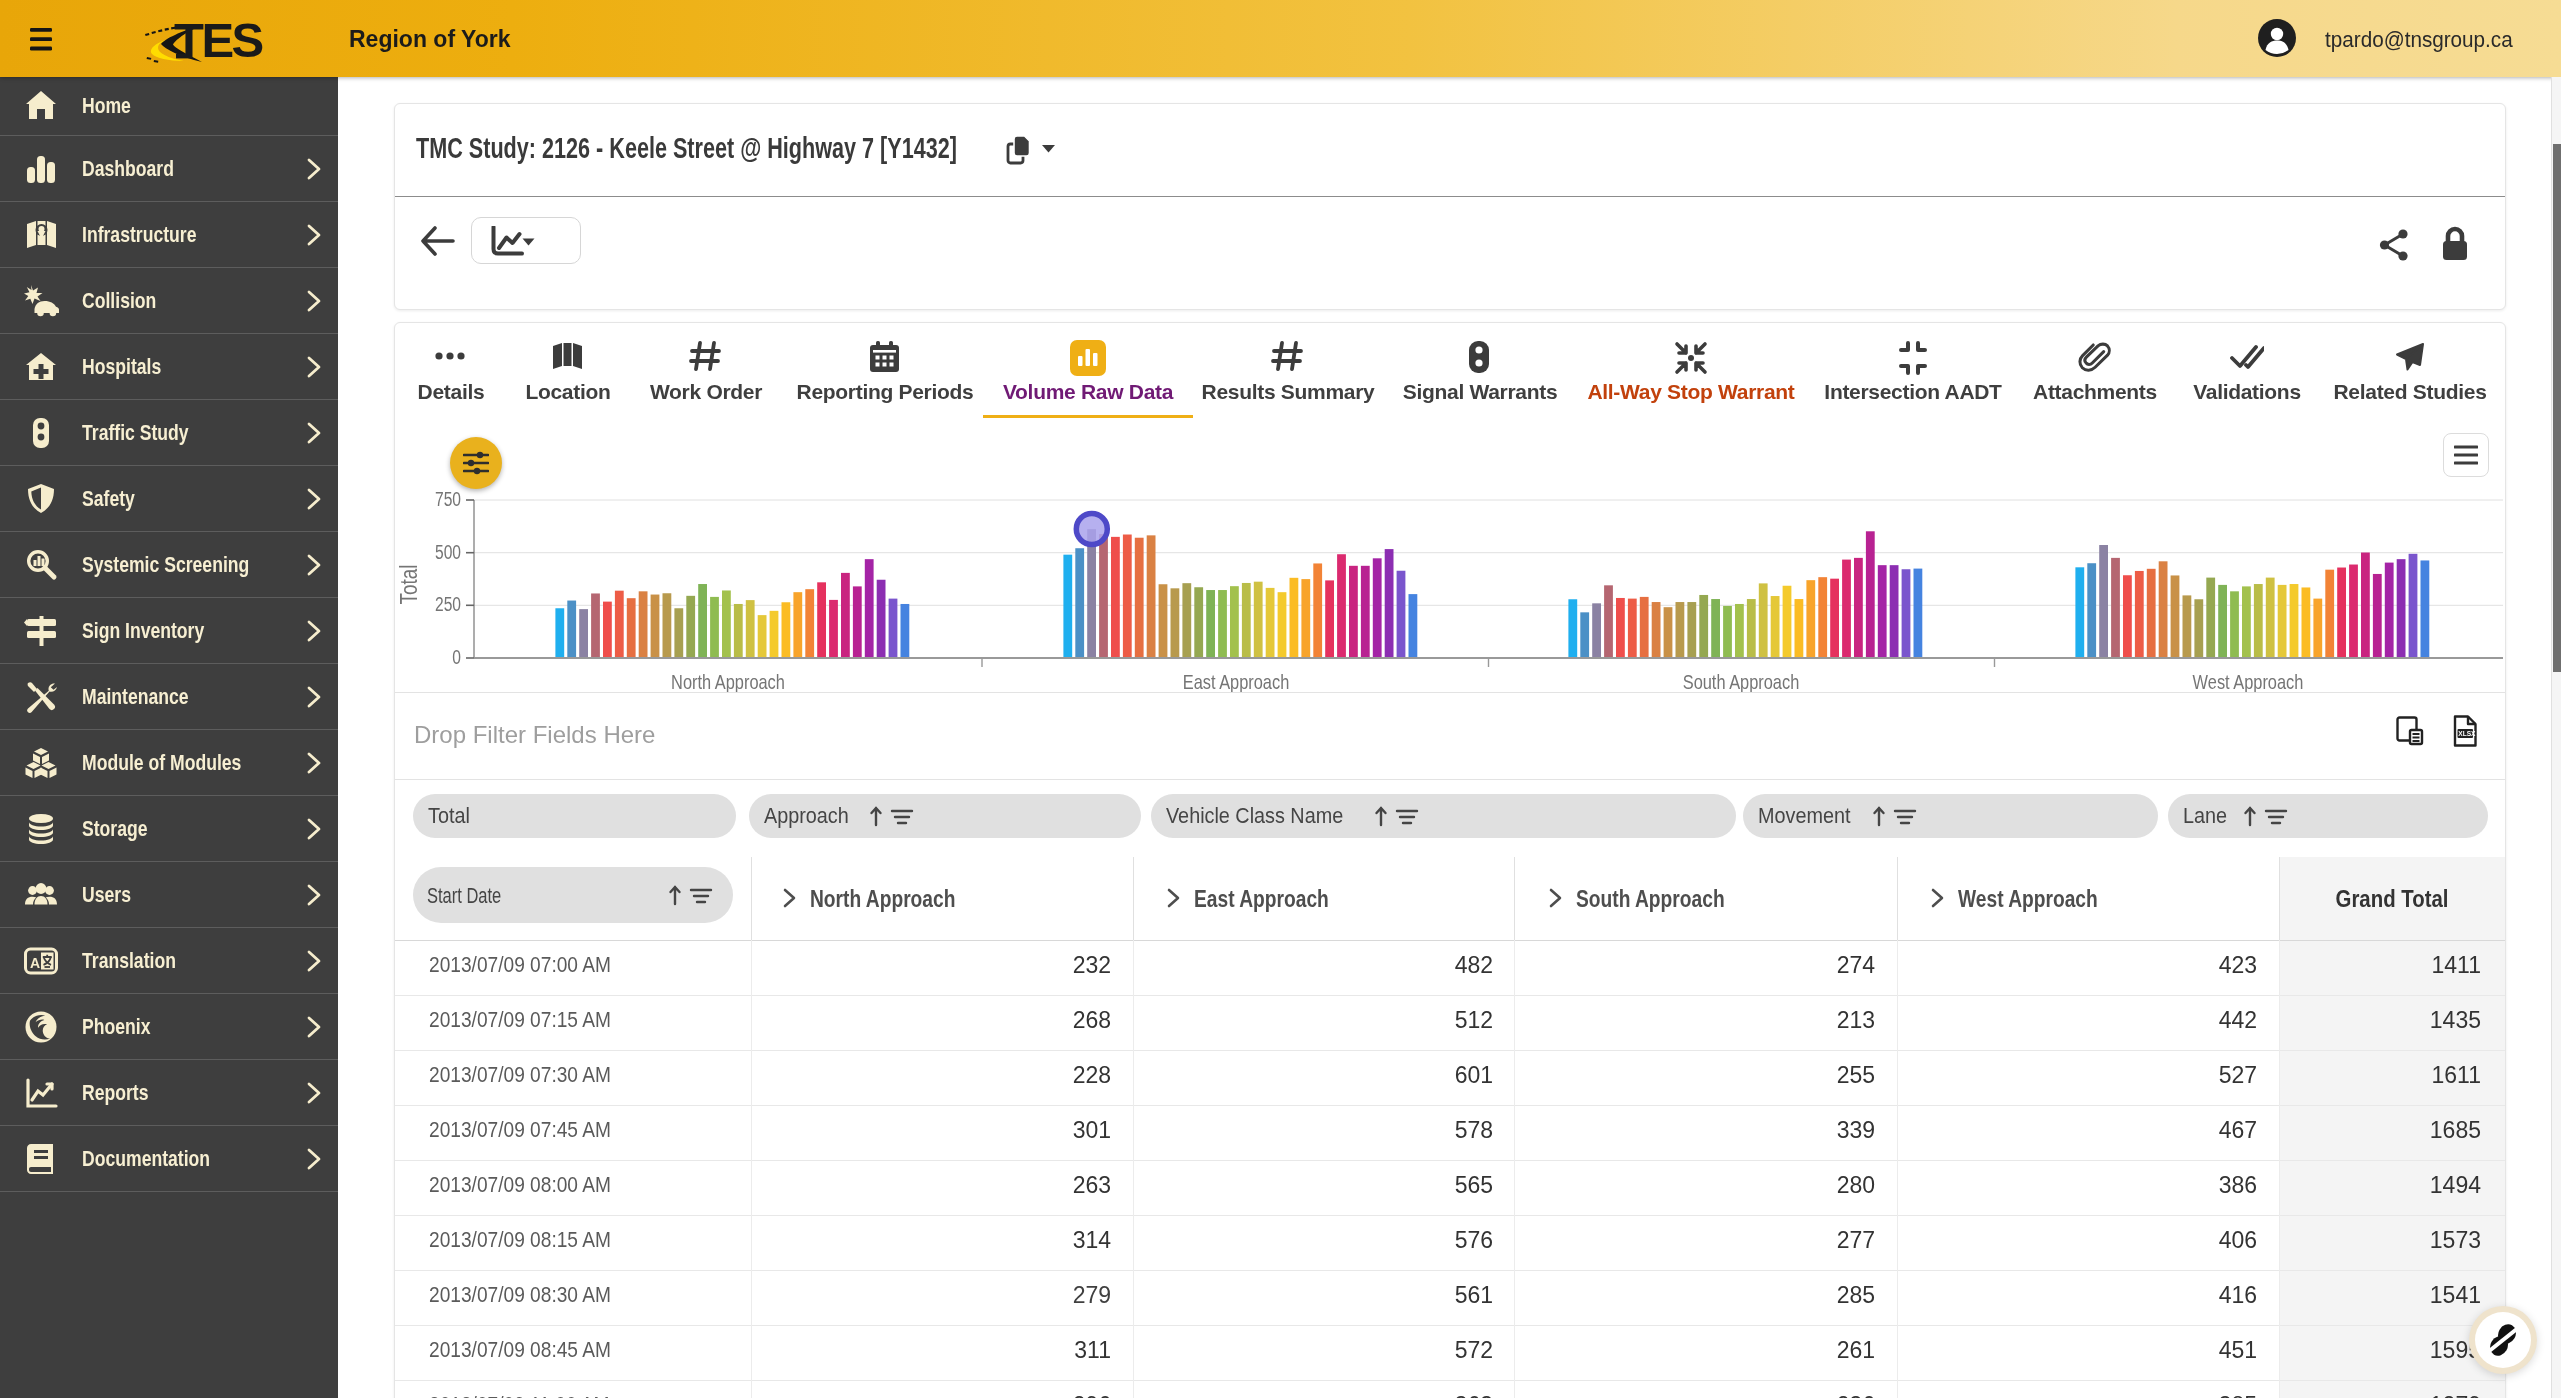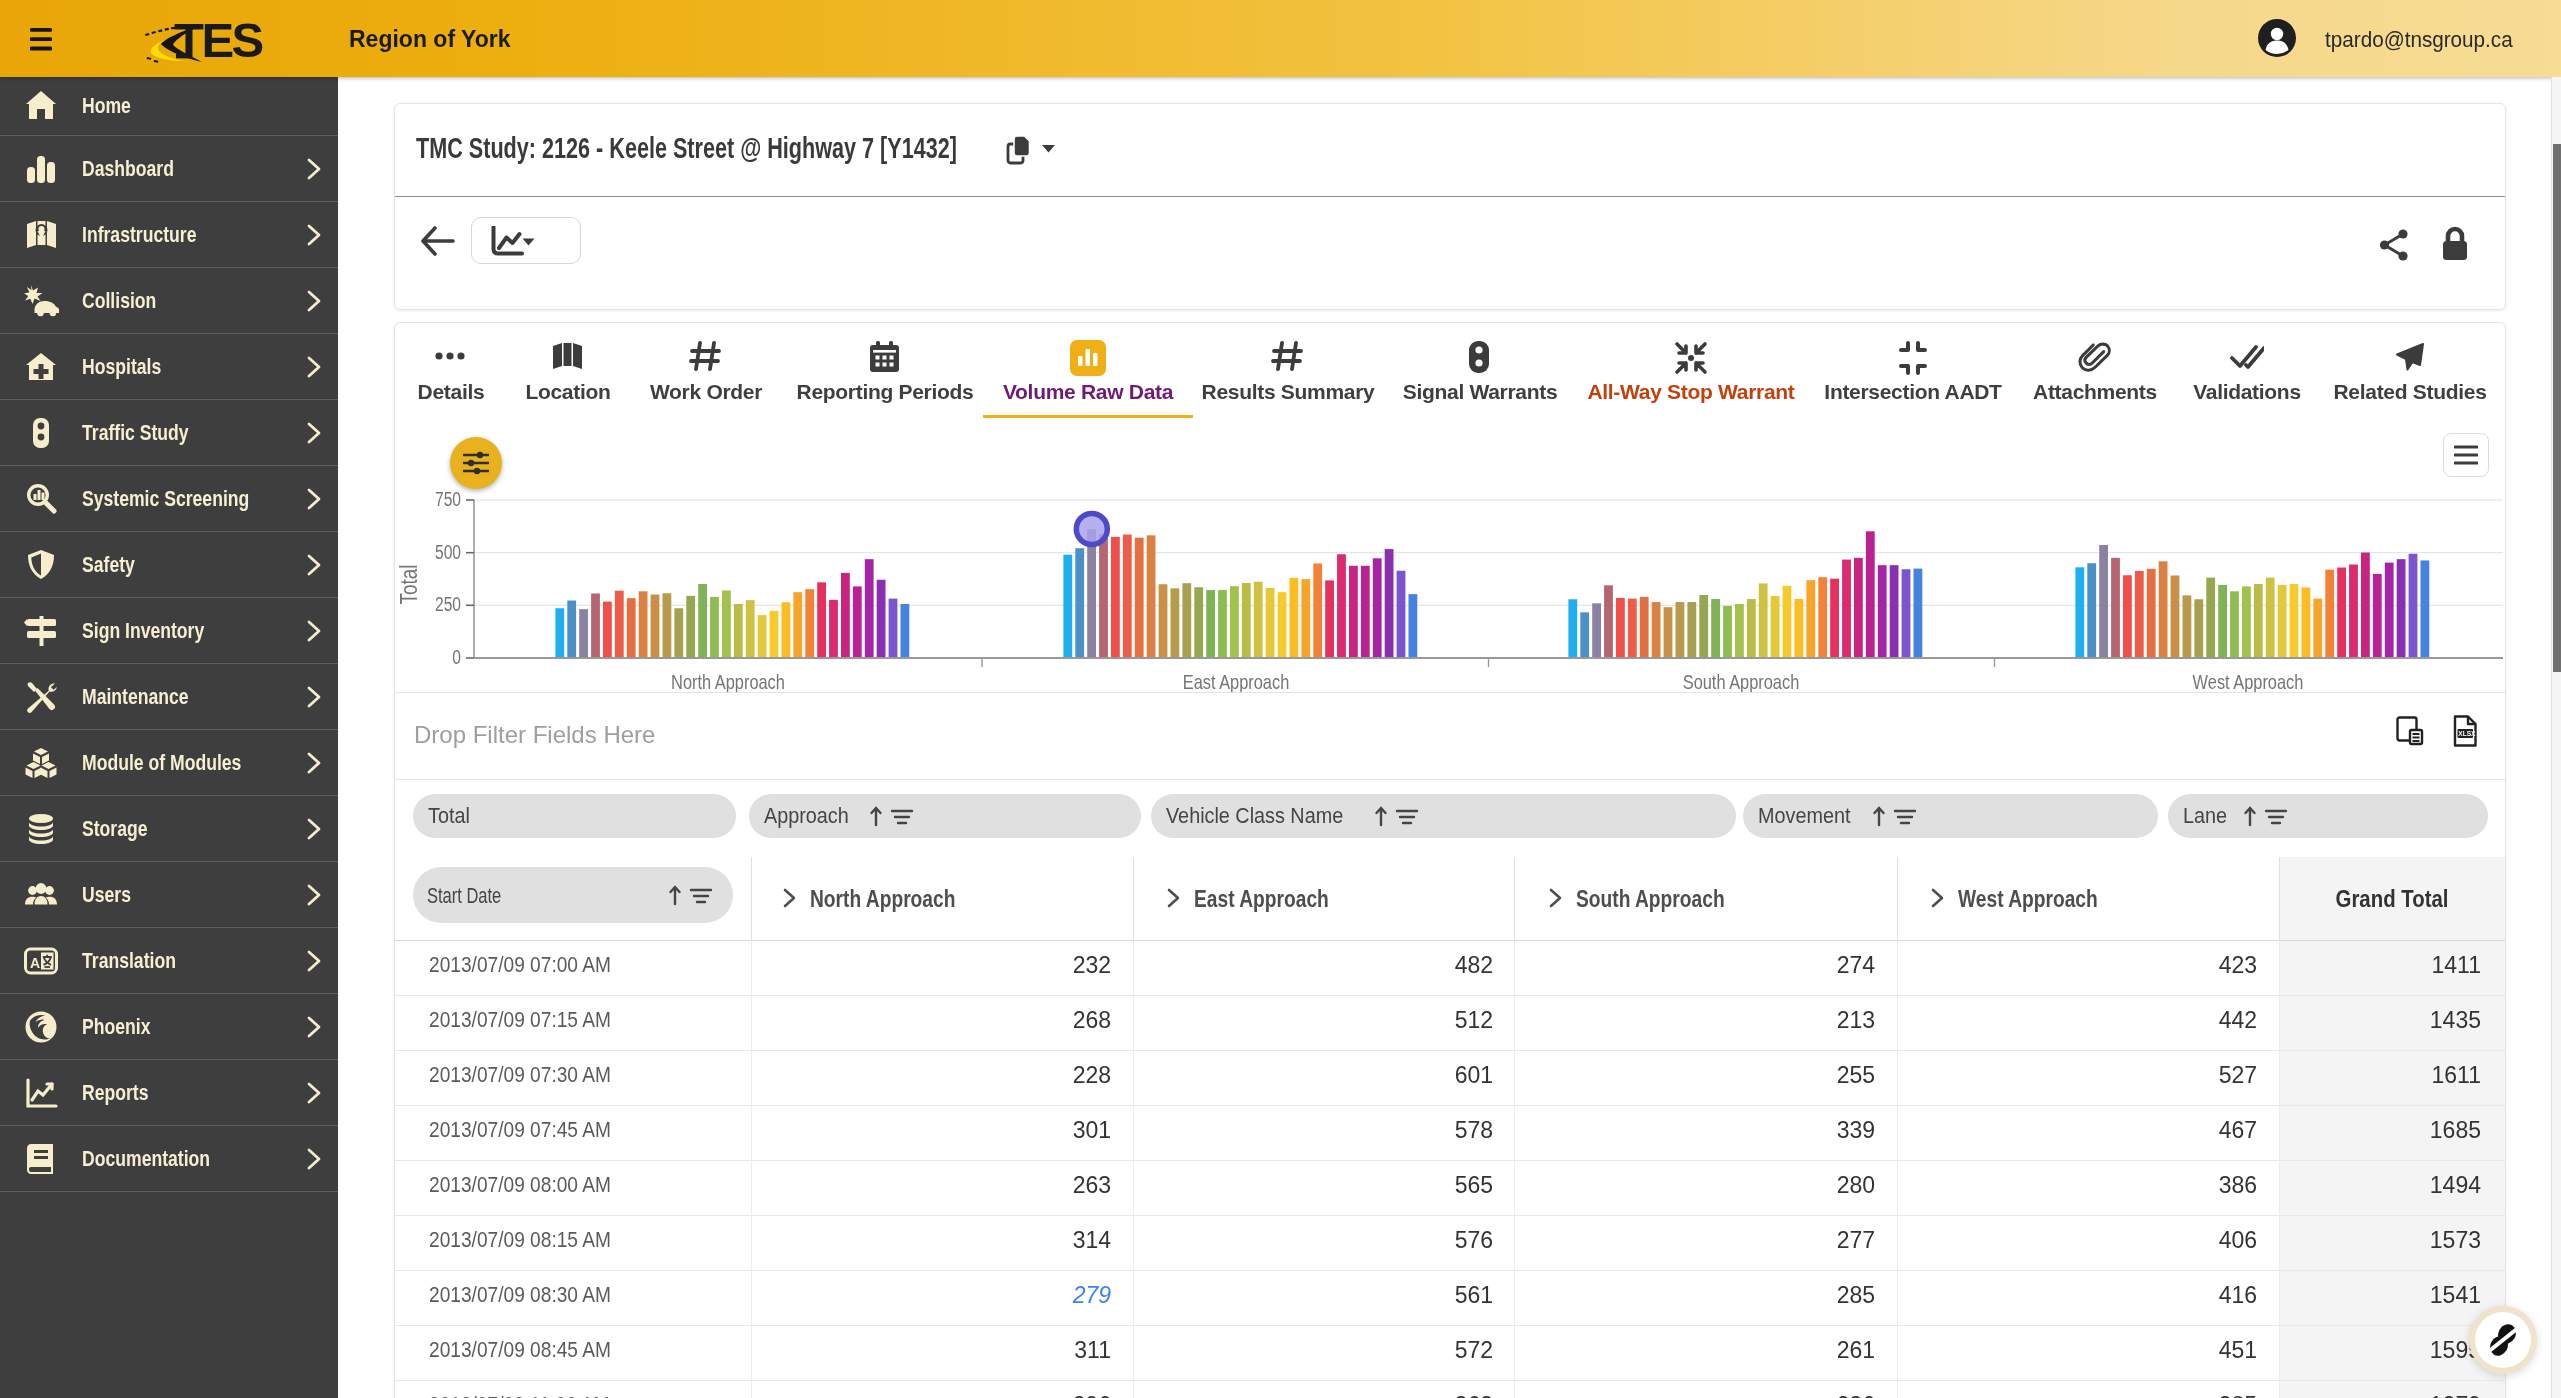--- a/index.html
+++ b/index.html
@@ -116,40 +116,40 @@
           <circle cx="17" cy="21" r="3.4" fill="#3E3E3E"></circle>
         </g>
       </svg>
       <div class="slabel">Traffic Study</div>
       <svg class="schev" width="18" height="22" viewBox="0 0 18 22">
         <path d="M4 2 L14 11 L4 20" fill="none" stroke="#F6EDCD" stroke-width="2.8" stroke-linecap="round" stroke-linejoin="round"></path>
       </svg>
     </div>
     <div class="sitem">
       <svg class="sicon" width="35" height="34" viewBox="0 0 35 34">
+        <path d="M17 2 L30 7 C30 18 26 26 17 31 C8 26 4 18 4 7 Z M17 5.5 L17 27.5 C10.5 23.5 7.5 17 7.3 9.4 Z" fill="#F6EDCD" fill-rule="evenodd"></path>
+      </svg>
+      <div class="slabel">Safety</div>
+      <svg class="schev" width="18" height="22" viewBox="0 0 18 22">
+        <path d="M4 2 L14 11 L4 20" fill="none" stroke="#F6EDCD" stroke-width="2.8" stroke-linecap="round" stroke-linejoin="round"></path>
+      </svg>
+    </div>
+    <div class="sitem">
+      <svg class="sicon" width="35" height="34" viewBox="0 0 35 34">
         <g fill="none" stroke="#F6EDCD" stroke-width="3.4">
           <circle cx="14" cy="13" r="9.3"></circle>
           <path d="M21 20 L30 29" stroke-linecap="round" stroke-width="5"></path>
         </g>
         <g fill="#F6EDCD">
           <rect x="9.5" y="12" width="3" height="6"></rect>
           <rect x="13.5" y="8" width="3" height="10"></rect>
           <rect x="17.5" y="10.5" width="3" height="7.5"></rect>
         </g>
       </svg>
       <div class="slabel">Systemic Screening</div>
-      <svg class="schev" width="18" height="22" viewBox="0 0 18 22">
-        <path d="M4 2 L14 11 L4 20" fill="none" stroke="#F6EDCD" stroke-width="2.8" stroke-linecap="round" stroke-linejoin="round"></path>
-      </svg>
-    </div>
-    <div class="sitem">
-      <svg class="sicon" width="35" height="34" viewBox="0 0 35 34">
-        <path d="M17 2 L30 7 C30 18 26 26 17 31 C8 26 4 18 4 7 Z M17 5.5 L17 27.5 C10.5 23.5 7.5 17 7.3 9.4 Z" fill="#F6EDCD" fill-rule="evenodd"></path>
-      </svg>
-      <div class="slabel">Safety</div>
       <svg class="schev" width="18" height="22" viewBox="0 0 18 22">
         <path d="M4 2 L14 11 L4 20" fill="none" stroke="#F6EDCD" stroke-width="2.8" stroke-linecap="round" stroke-linejoin="round"></path>
       </svg>
     </div>
     <div class="sitem">
       <svg class="sicon" width="35" height="34" viewBox="0 0 35 34">
         <g fill="#F6EDCD">
           <rect x="15.5" y="2" width="4" height="30"></rect>
           <rect x="3" y="5" width="29" height="7" rx="1.5"></rect>
           <rect x="3" y="17" width="29" height="7" rx="1.5"></rect>
@@ -737,21 +737,21 @@
         <div class="abs" style="left:1280px;top:904px;width:200px;text-align:right;font-size:23px;color:#333;">277</div>
         <div class="abs" style="left:1662px;top:904px;width:200px;text-align:right;font-size:23px;color:#333;">406</div>
         <div class="abs" style="left:1886px;top:904px;width:200px;text-align:right;font-size:23px;color:#333;">1573</div>
         <div class="abs" style="left:0;top:947px;width:2110px;border-top:1px solid #E8E8E8;"></div>
         <div class="abs" style="left:356px;top:892px;height:55px;border-left:1px solid #ECECEC;"></div>
         <div class="abs" style="left:738px;top:892px;height:55px;border-left:1px solid #ECECEC;"></div>
         <div class="abs" style="left:1119px;top:892px;height:55px;border-left:1px solid #ECECEC;"></div>
         <div class="abs" style="left:1502px;top:892px;height:55px;border-left:1px solid #ECECEC;"></div>
         <div class="abs" style="left:1884px;top:892px;height:55px;border-left:1px solid #ECECEC;"></div>
         <div class="abs" style="left:34px;top:959px;font-size:22px;color:#5A5A5A;transform:scaleX(0.87);transform-origin:left center;white-space:nowrap;">2013/07/09 08:30 AM</div>
-        <div class="abs" style="left:516px;top:959px;width:200px;text-align:right;font-size:23px;color:#3b82f6;font-style:italic;">279</div>
+        <div class="abs" style="left:516px;top:959px;width:200px;text-align:right;font-size:23px;color:#404040;">279</div>
         <div class="abs" style="left:898px;top:959px;width:200px;text-align:right;font-size:23px;color:#333;">561</div>
         <div class="abs" style="left:1280px;top:959px;width:200px;text-align:right;font-size:23px;color:#333;">285</div>
         <div class="abs" style="left:1662px;top:959px;width:200px;text-align:right;font-size:23px;color:#333;">416</div>
         <div class="abs" style="left:1886px;top:959px;width:200px;text-align:right;font-size:23px;color:#333;">1541</div>
         <div class="abs" style="left:0;top:1002px;width:2110px;border-top:1px solid #E8E8E8;"></div>
         <div class="abs" style="left:356px;top:947px;height:55px;border-left:1px solid #ECECEC;"></div>
         <div class="abs" style="left:738px;top:947px;height:55px;border-left:1px solid #ECECEC;"></div>
         <div class="abs" style="left:1119px;top:947px;height:55px;border-left:1px solid #ECECEC;"></div>
         <div class="abs" style="left:1502px;top:947px;height:55px;border-left:1px solid #ECECEC;"></div>
         <div class="abs" style="left:1884px;top:947px;height:55px;border-left:1px solid #ECECEC;"></div>

